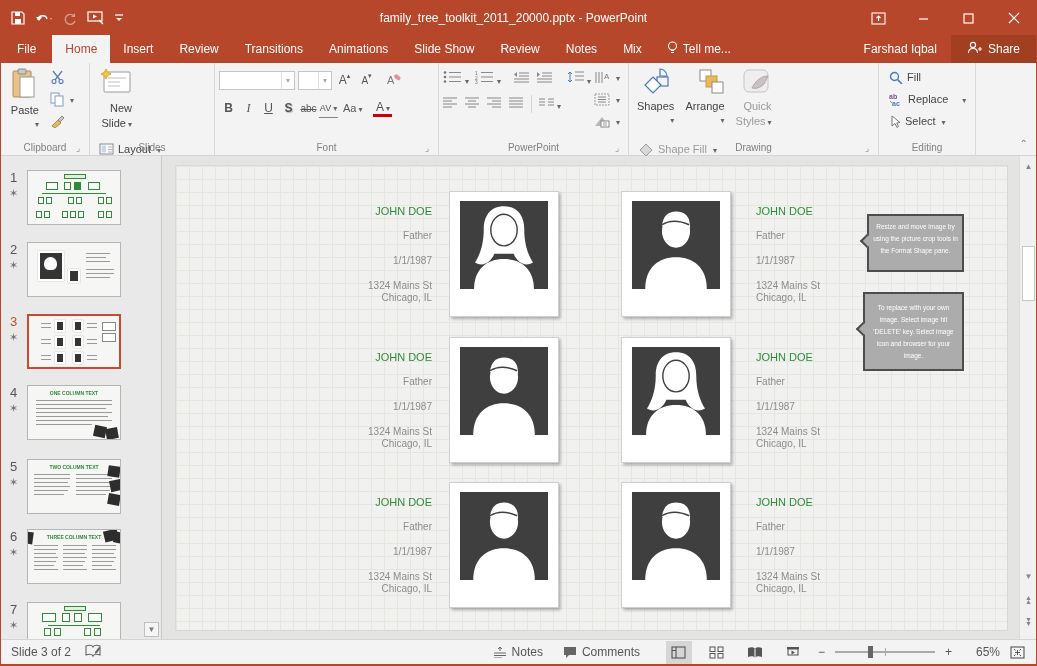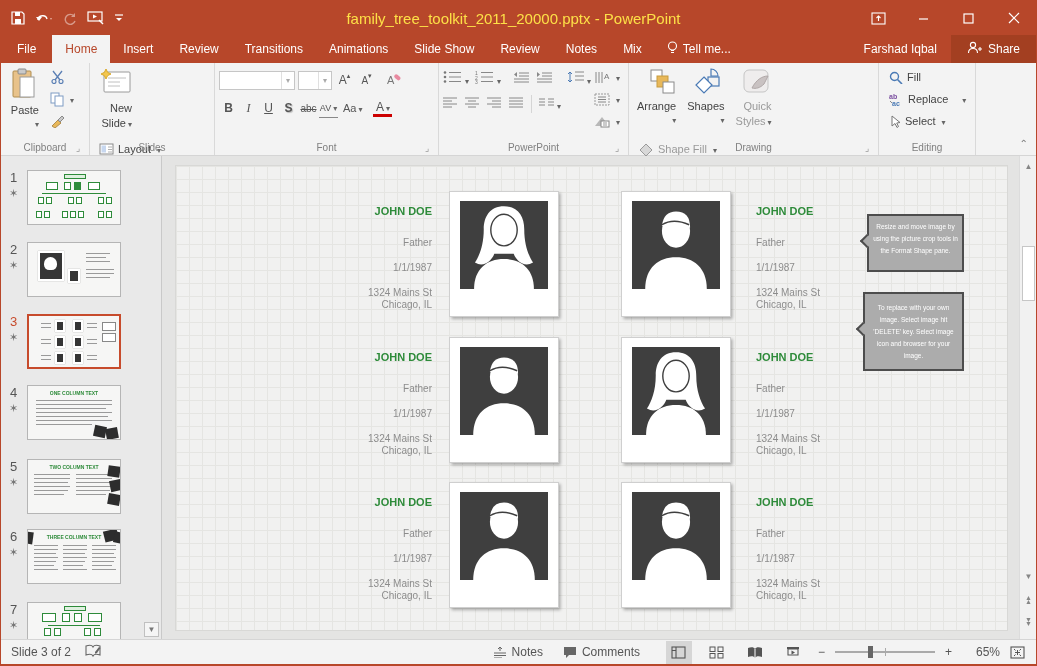--- a/index.html
+++ b/index.html
@@ -6,21 +6,21 @@
   html,body { width:1037px; height:666px; font-family:"Liberation Sans",sans-serif; }
   #app { width:1037px; height:666px; display:flex; flex-direction:column; background:#f3f3f3;
          border:1px solid #b7472a; border-bottom:2px solid #b7472a; overflow:hidden; }
 
   
   .titlebar { height:34px; background:#b7472a; display:flex; align-items:center; color:#fff; flex:0 0 auto; }
   .qat { display:flex; align-items:center; gap:10px; padding-left:10px; width:170px; }
   .qat .qbtn { display:flex; align-items:center; color:#fff; cursor:pointer; }
   .qat svg { display:block; }
   .dim { opacity:.45; }
-  .title-text { flex:1; text-align:center; font-size:15px; color:#fde047; white-space:nowrap; }
+  .title-text { flex:1; text-align:center; font-size:12px; color:#ffffff; white-space:nowrap; }
   .win-controls { display:flex; align-items:center; height:100%; }
   .win-controls .wbtn { width:45px; height:100%; display:flex; align-items:center; justify-content:center; color:#fff; font-size:13px; cursor:pointer; }
 
   
   .tabrow { height:28px; background:#b7472a; display:flex; align-items:stretch; color:#fff; font-size:12px; flex:0 0 auto; }
   .tab { padding:0 13px; display:flex; align-items:center; cursor:pointer; white-space:nowrap; }
   .tab.file { padding:0 16px; }
   .tab.active { background:#f3f3f3; color:#b7472a; }
   .tellme { display:flex; align-items:center; gap:5px; padding:0 12px; cursor:pointer; }
   .tabspacer { flex:1; }
@@ -61,21 +61,21 @@
   .mini-green { position:absolute; background:#2e8b3a; }
   .thumb-scrolldown { position:absolute; right:2px; bottom:2px; width:15px; height:15px; background:#f5f5f5; border:1px solid #c0c0c0; color:#777; font-size:8px; display:flex; align-items:center; justify-content:center; cursor:pointer; }
 
   
   .slidearea { flex:1; position:relative; background:#e4e4e3; overflow:hidden; }
   .canvas { position:absolute; left:13px; top:9px; width:833px; height:466px; background:#f1f1f0;
             background-image:linear-gradient(#e5e5e2 1px,transparent 1px),linear-gradient(90deg,#e5e5e2 1px,transparent 1px);
             background-size:13px 13px; border:1px solid #d8d8d6; }
   .person-row { position:absolute; left:0; width:100%; height:130px; }
   .card-text { position:absolute; width:80px; font-size:10px; color:#8c8c8c; line-height:12px; }
-  .card-text .pname { color:#2e8b3a; font-weight:bold; font-size:11px; margin-bottom:20px; }
+  .card-text .pname { color:#2e8b3a; font-weight:normal; font-size:11px; margin-bottom:13px; }
   .card-text .pline { margin-bottom:13px; }
   .ta-r { text-align:right; } .ta-l { text-align:left; }
   .polaroid { position:absolute; width:110px; height:126px; background:#fff; border:1px solid #cfcfcf; box-shadow:1.5px 2px 3px rgba(0,0,0,.3); padding:9px; cursor:pointer; }
   .photo { width:90px; height:88px; }
   .callout { position:absolute; background:#acacac; border:2px solid #4d4d4d; color:#fff; font-size:6.5px; line-height:12px; text-align:center; padding:5px 4px; cursor:pointer; }
   .callout .tail { position:absolute; left:-7px; top:20px; width:10px; height:10px; background:#acacac; border-left:2px solid #4d4d4d; border-bottom:2px solid #4d4d4d; transform:rotate(45deg); }
 
   
   .vscroll { position:absolute; right:0; top:0; bottom:0; width:17px; background:#f1f1f1; border-left:1px solid #dcdcdc; }
   .vs-btn { position:absolute; left:1px; width:15px; height:16px; color:#868686; font-size:8px; display:flex; align-items:center; justify-content:center; cursor:pointer; }
@@ -394,38 +394,38 @@
             <span class="arrow"></span>
           </span>
       </span>
       <span class="rgroup-label">PowerPoint</span>
       <span class="dlg">⌟</span>
     </div>
 
     <div class="rgroup" style="width:250px;">
       <span class="bigbtn">
         <span>
+          <svg width="30" height="28" viewBox="0 0 30 28">
+              <path d="M16 1 a7 7 0 0 1 7 7 l-7 0 z" fill="none" stroke="#4a7ab5" stroke-width="1.2"></path>
+              <rect x="13" y="9" width="11" height="9" fill="none" stroke="#4a7ab5" stroke-width="1.2"></rect>
+              <path d="M9 9 L17 17 9 25 1 17z" fill="#fff" stroke="#4a7ab5" stroke-width="1.2"></path>
+            </svg>
+        </span>
+        <span class="lbl"><span>Shapes</span></span>
+        <span class="arrow"></span>
+      </span>
+      <span class="bigbtn">
+        <span>
           <svg width="28" height="28" viewBox="0 0 28 28">
               <rect x="3" y="2" width="11" height="11" fill="#fff" stroke="#8a8a8a"></rect>
               <rect x="9" y="8" width="11" height="11" fill="#e8b85a" stroke="#c79b3f"></rect>
               <rect x="15" y="14" width="11" height="11" fill="#fff" stroke="#8a8a8a"></rect>
             </svg>
         </span>
         <span class="lbl"><span>Arrange</span></span>
-        <span class="arrow"></span>
-      </span>
-      <span class="bigbtn">
-        <span>
-          <svg width="30" height="28" viewBox="0 0 30 28">
-              <path d="M16 1 a7 7 0 0 1 7 7 l-7 0 z" fill="none" stroke="#4a7ab5" stroke-width="1.2"></path>
-              <rect x="13" y="9" width="11" height="9" fill="none" stroke="#4a7ab5" stroke-width="1.2"></rect>
-              <path d="M9 9 L17 17 9 25 1 17z" fill="#fff" stroke="#4a7ab5" stroke-width="1.2"></path>
-            </svg>
-        </span>
-        <span class="lbl"><span>Shapes</span></span>
         <span class="arrow"></span>
       </span>
       <span class="bigbtn graytxt">
         <span>
           <svg width="30" height="28" viewBox="0 0 30 28">
               <rect x="2" y="2" width="24" height="22" rx="5" fill="#efeded" stroke="#c5c5c5"></rect>
               <path d="M10 20 C14 12 20 8 26 8 L22 16 C18 20 14 21 10 20z" fill="#c9c2c2" stroke="#b0a8a8"></path>
             </svg>
         </span>
         <span class="lbl">Quick</span>

